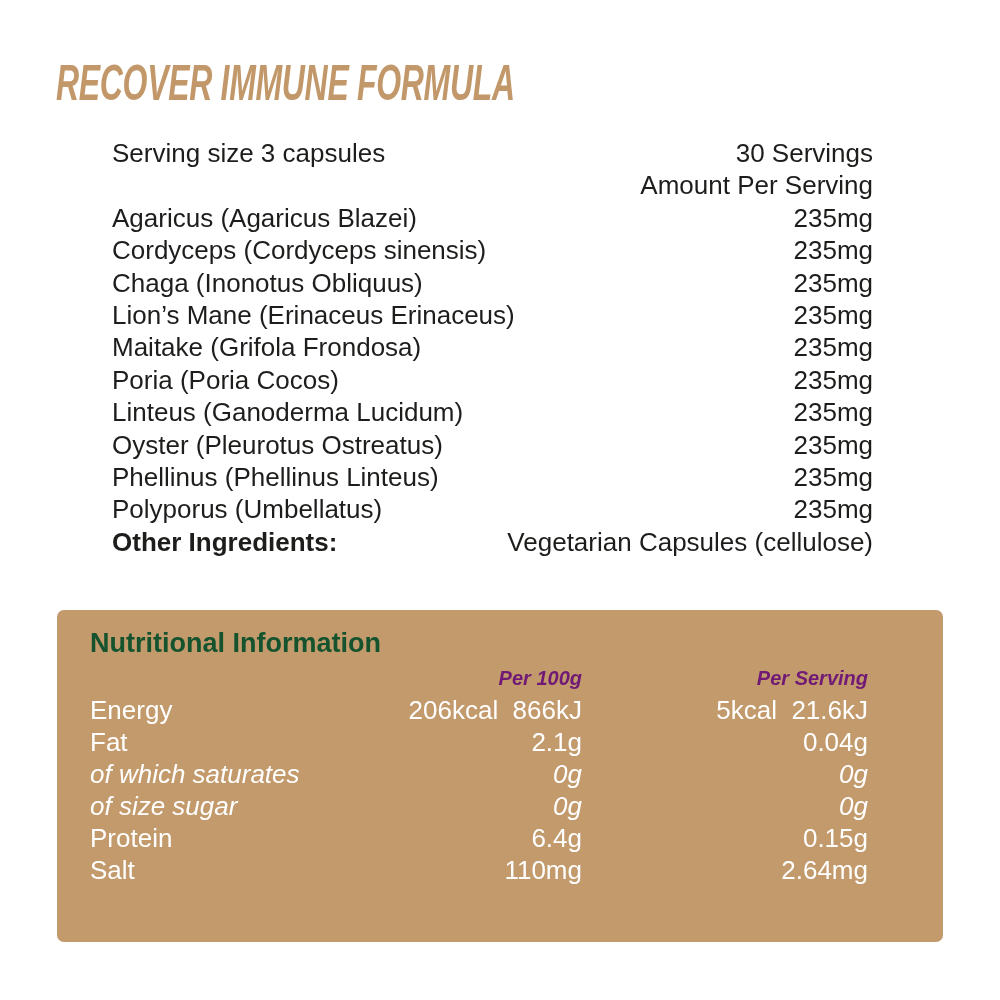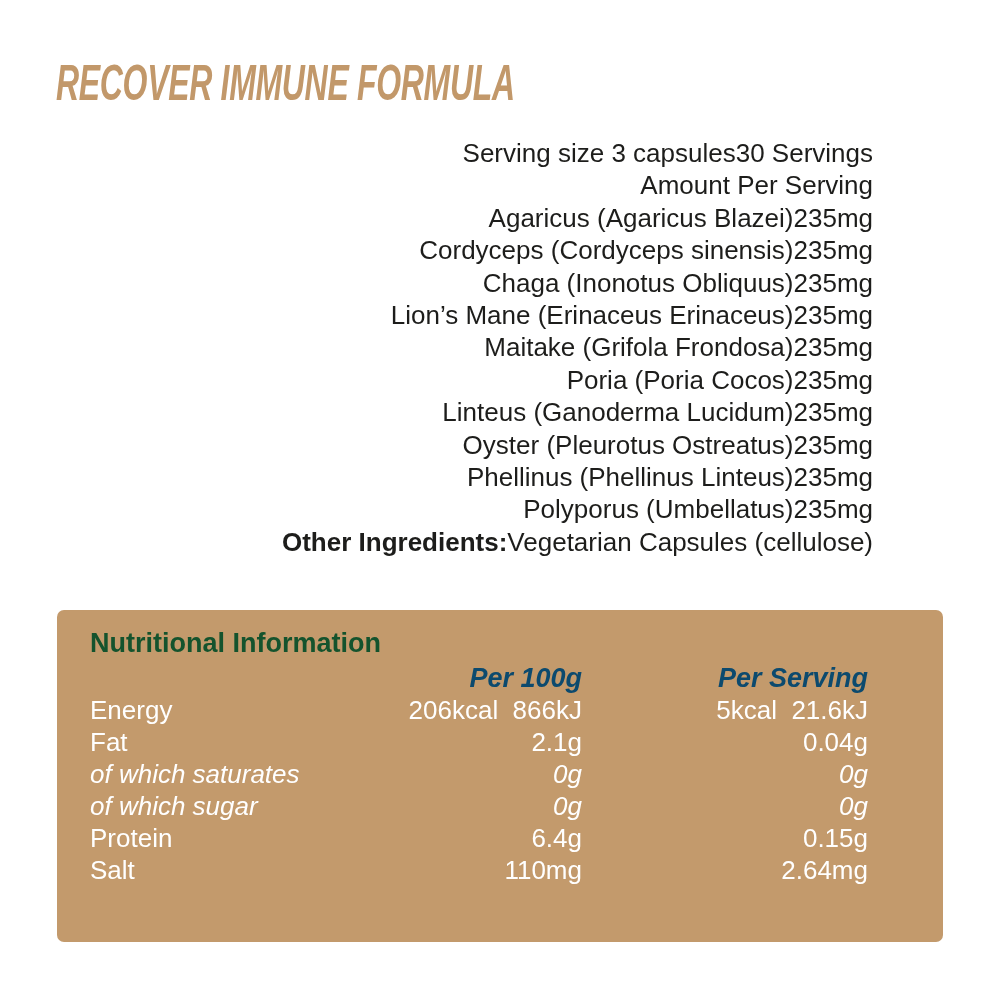--- a/index.html
+++ b/index.html
@@ -32,21 +32,21 @@
     position: absolute;
     left: 112px;
     top: 137px;
     width: 761px;
     font-size: 26px;
     line-height: 32.4px;
   }
   .facts-heading { font-weight: bold; }
   .row {
     display: flex;
-    justify-content: flex-end;
+    justify-content: space-between;
     align-items: baseline;
   }
   .row .right { text-align: right; }
   .align-right { text-align: right; }
   .bold { font-weight: bold; }
   
   .nutrition-box {
     position: absolute;
     left: 57px;
     top: 610px;
@@ -67,24 +67,24 @@
   .nrow {
     display: flex;
     align-items: baseline;
     line-height: 32px;
     font-size: 26px;
   }
   .nrow .nlabel { flex: 1; text-align: left; }
   .nrow .ncol1 { width: 200px; text-align: right; }
   .nrow .ncol2 { width: 286px; text-align: right; }
   .nheader-row .ncol1, .nheader-row .ncol2 {
-    font-size: 27px;
+    font-size: 20px;
     font-weight: bold;
     font-style: italic;
-    color: #0c4a6e;
+    color: #701a75;
   }
   .nrow.sub { font-style: italic; }
 </style>
 </head>
 <body>
 
 <div class="page">
 
   <div class="brand-title">RECOVER IMMUNE FORMULA</div>
 
@@ -165,21 +165,21 @@
             <span class="nlabel">Fat</span>
             <span class="ncol1">2.1g</span>
             <span class="ncol2">0.04g</span>
           </div>
           <div class="nrow sub">
             <span class="nlabel">of which saturates</span>
             <span class="ncol1">0g</span>
             <span class="ncol2">0g</span>
           </div>
           <div class="nrow sub">
-            <span class="nlabel">of which sugar</span>
+            <span class="nlabel">of size sugar</span>
             <span class="ncol1">0g</span>
             <span class="ncol2">0g</span>
           </div>
           <div class="nrow">
             <span class="nlabel">Protein</span>
             <span class="ncol1">6.4g</span>
             <span class="ncol2">0.15g</span>
           </div>
           <div class="nrow">
             <span class="nlabel">Salt</span>

